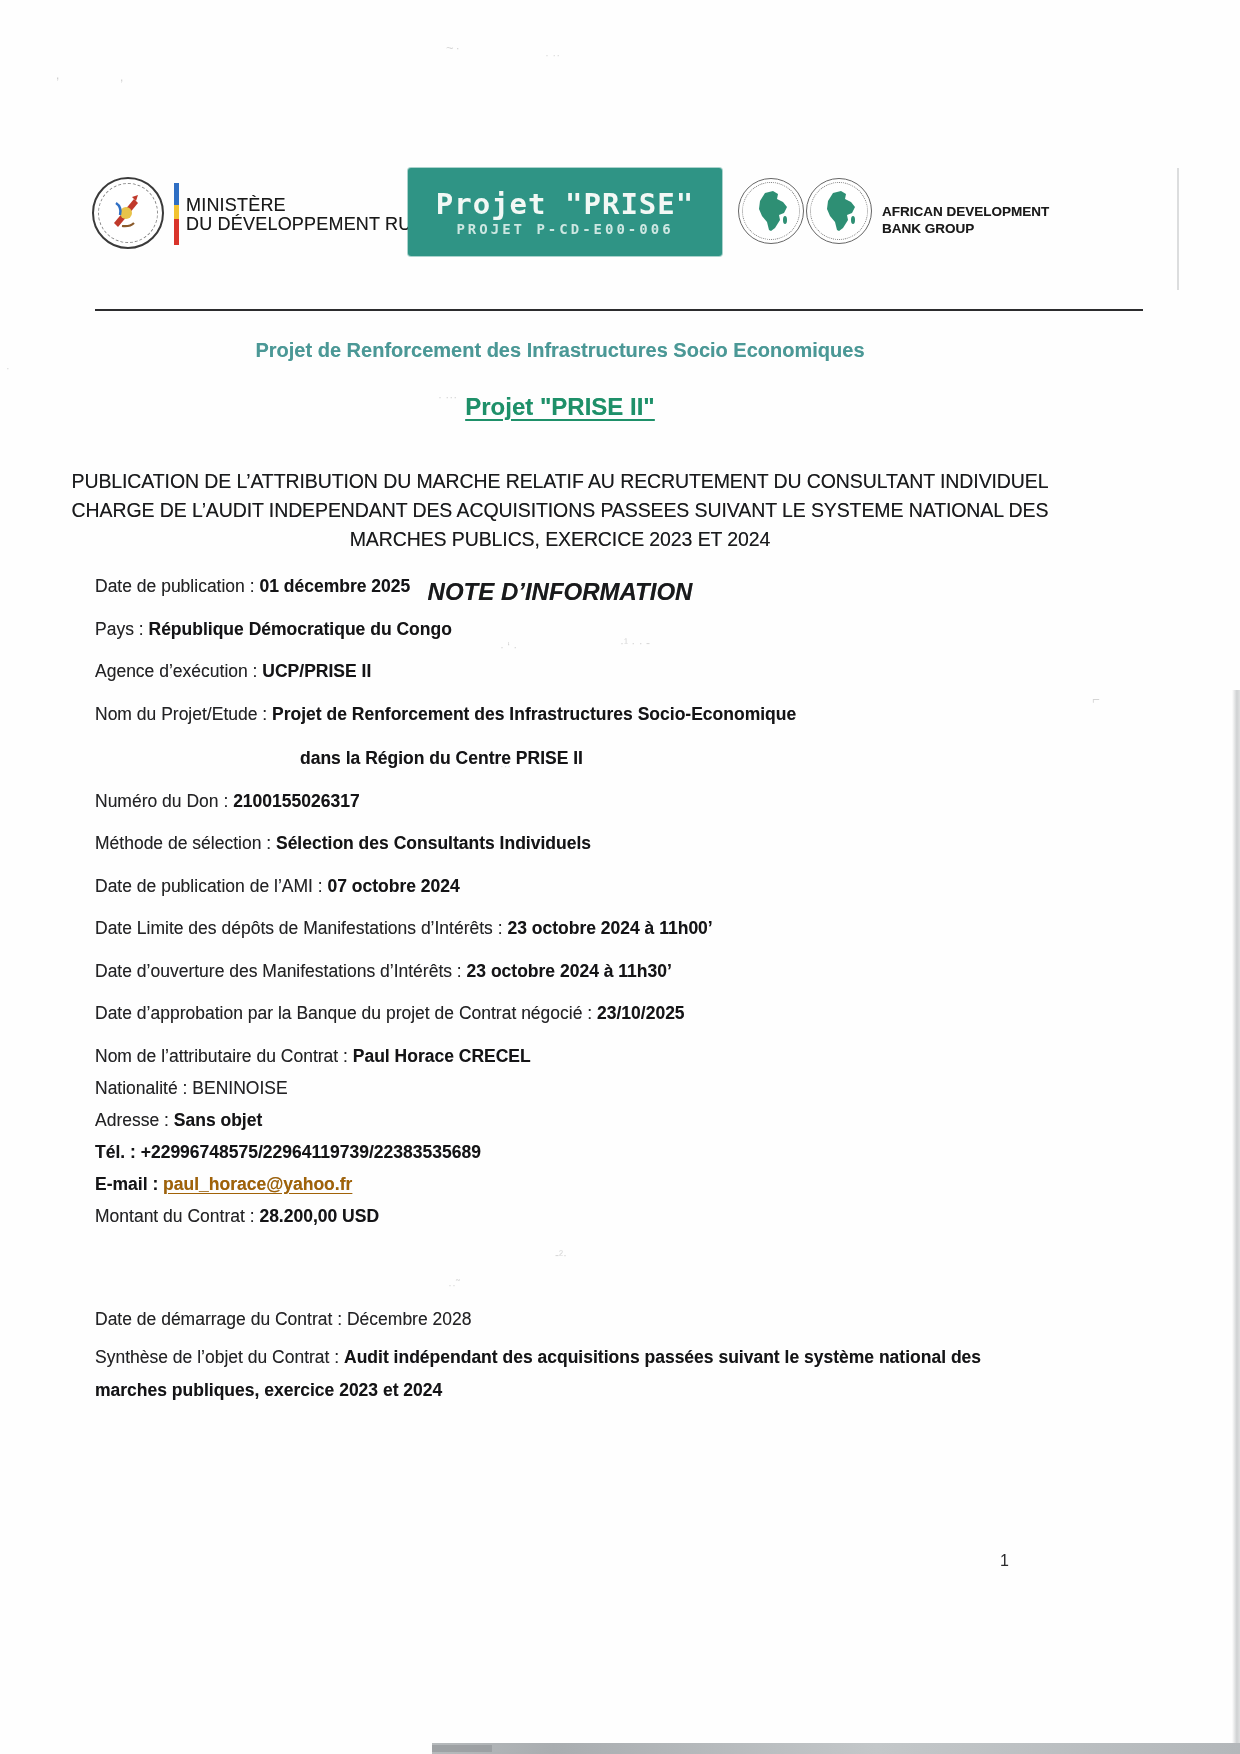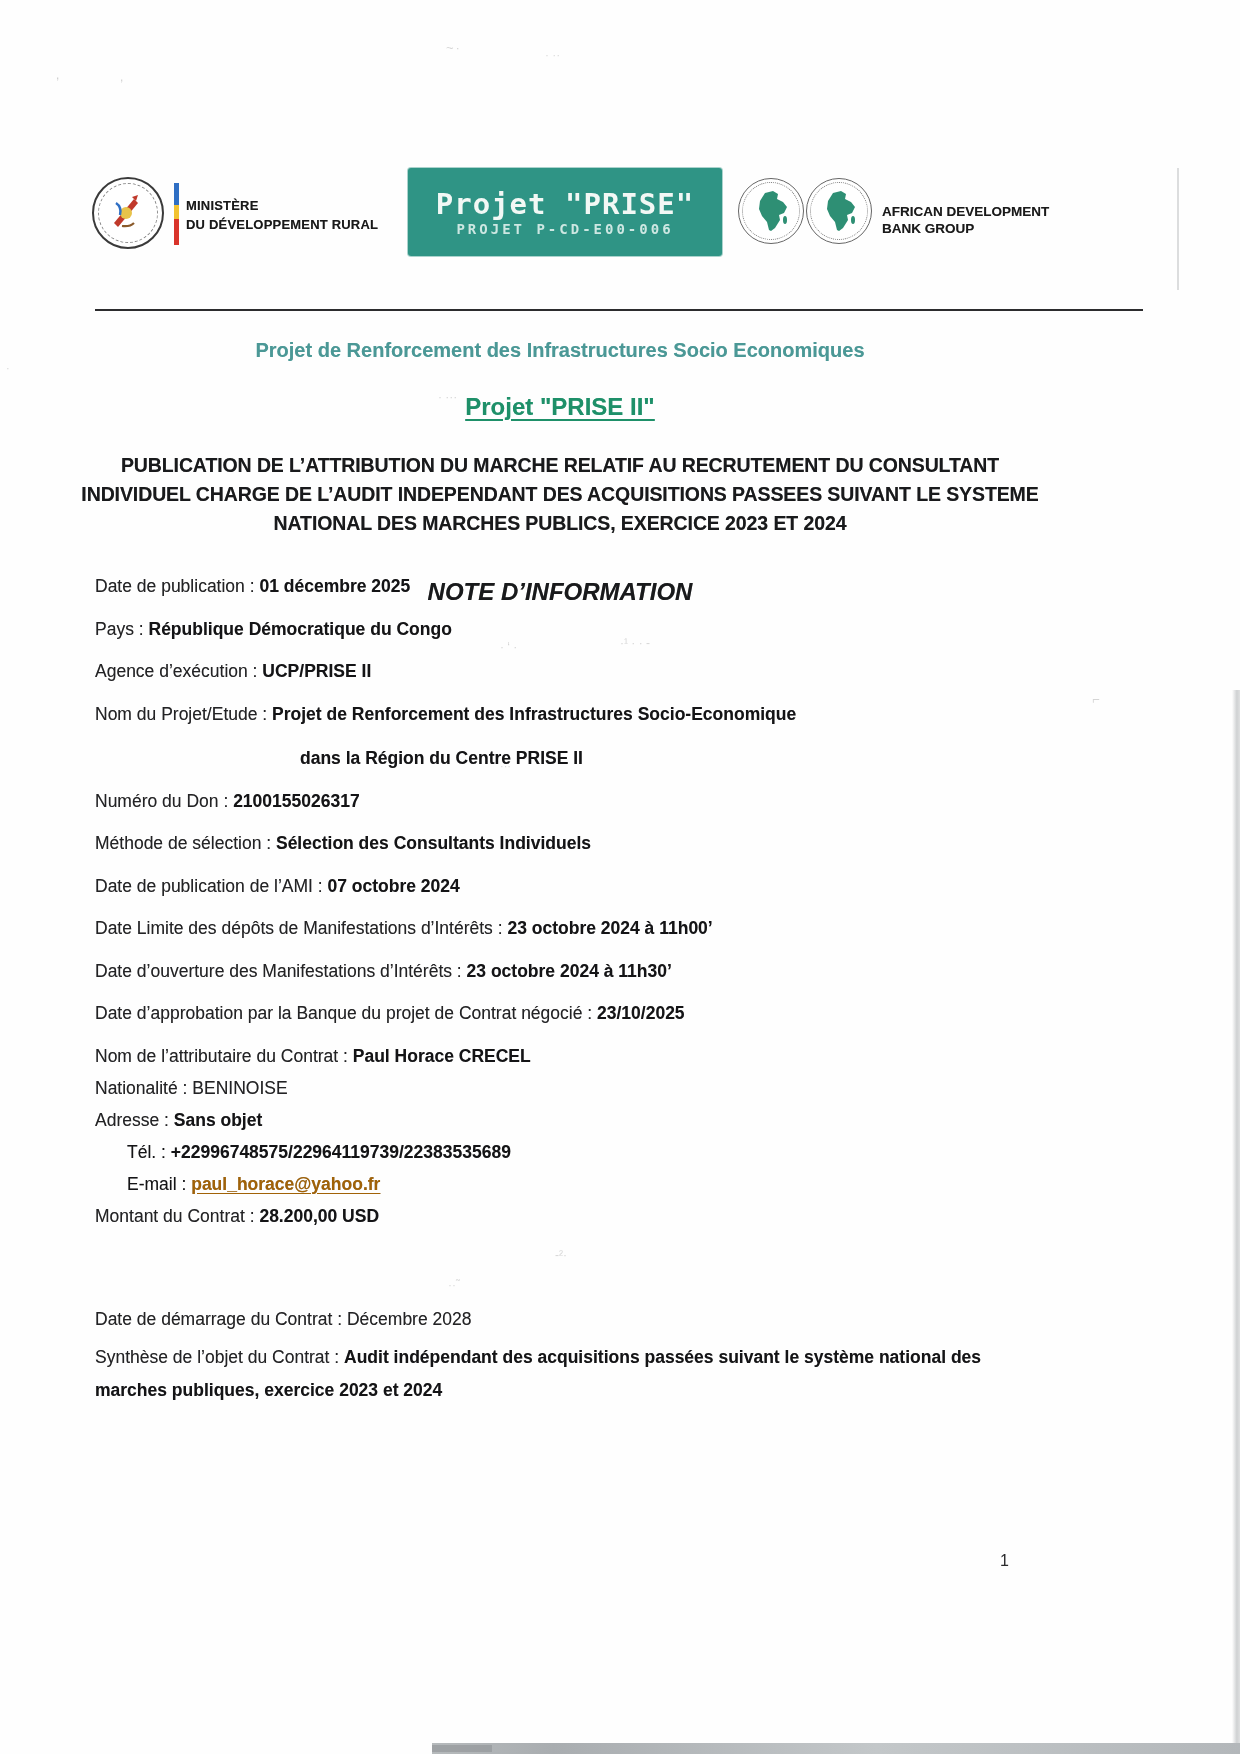--- a/index.html
+++ b/index.html
@@ -21,21 +21,21 @@
   .seal .ring{
     position:absolute;inset:4px;border:1px dashed #8a8a8a;border-radius:50%;
   }
   .seal svg{position:absolute;inset:10px;width:48px;height:48px;}
   .flag-stripe{position:absolute;left:174px;top:183px;width:5px;height:62px;}
   .flag-stripe .b{height:22px;background:#2f6fc4;}
   .flag-stripe .y{height:14px;background:#f2c230;}
   .flag-stripe .r{height:26px;background:#d9342b;}
   .ministry-name{
     position:absolute;left:186px;top:196px;
-    font-weight:bold;font-size:13px;line-height:19px;color:#191919;
+    font-weight:normal;font-size:18px;line-height:19px;color:#191919;
     letter-spacing:.2px;text-shadow:0 0 .5px rgba(20,20,20,.45);
   }
   .banner{
     position:absolute;left:408px;top:168px;width:314px;height:88px;
     background:#2f9485;border-radius:3px;
     display:flex;flex-direction:column;align-items:center;justify-content:center;
     box-shadow:0 0 0 1px rgba(47,148,133,.4);
   }
   .banner .t1{
     font-family:"DejaVu Sans Mono", monospace;
@@ -67,40 +67,40 @@
     color:#4b9896;font-weight:bold;font-size:20px;line-height:26px;
     text-shadow:0 0 .5px rgba(75,152,150,.5);
   }
   .proj-name{
     top:378px;
     color:#1e9069;font-weight:bold;font-size:24px;
     text-shadow:0 0 .5px rgba(30,144,105,.5);
   }
   .proj-name span{text-decoration:underline;text-underline-offset:4px;text-decoration-thickness:2px;}
   .main-heading{
-    top:436px;left:70px;width:980px;
-    font-weight:bold;font-size:19.5px;line-height:29px;color:#191a1c;
+    top:452px;left:70px;width:980px;
+    font-weight:normal;font-size:19.5px;line-height:29px;color:#191a1c;
     letter-spacing:-.1px;text-shadow:0 0 .5px rgba(15,15,15,.5);
   }
   .sub-heading{
     top:563px;
     font-weight:bold;font-size:24px;color:#191a1c;
     text-shadow:0 0 .5px rgba(15,15,15,.5);
     font-style:italic;
   }
   
   .row{
     position:absolute;left:95px;
     font-size:17.5px;color:#232325;white-space:nowrap;
     text-shadow:0 0 .4px rgba(25,25,25,.35);
   }
   .row .lbl{font-weight:normal;}
   .row .val{font-weight:bold;color:#141416;}
   .row .val.plain{font-weight:normal;color:#232325;}
-  .row.allbold .lbl{font-weight:normal;color:#141416;margin-left:32px;}
+  .row.allbold .lbl{font-weight:bold;color:#141416;}
   .val.link{color:#a16207;text-decoration:underline;text-underline-offset:3px;cursor:pointer;}
   .row.wrap{white-space:normal;width:935px;line-height:33px;}
   .page-num{
     position:absolute;left:1000px;top:1552px;font-size:16px;color:#2a2a2c;
   }
   
   .artifact{position:absolute;pointer-events:none;color:#9a9a9a;}
   .edge-band{
     position:absolute;right:0;top:690px;bottom:0;width:8px;
     background:linear-gradient(90deg, rgba(150,155,158,0) 0%, rgba(150,155,158,.45) 60%, rgba(130,135,138,.25) 100%);

